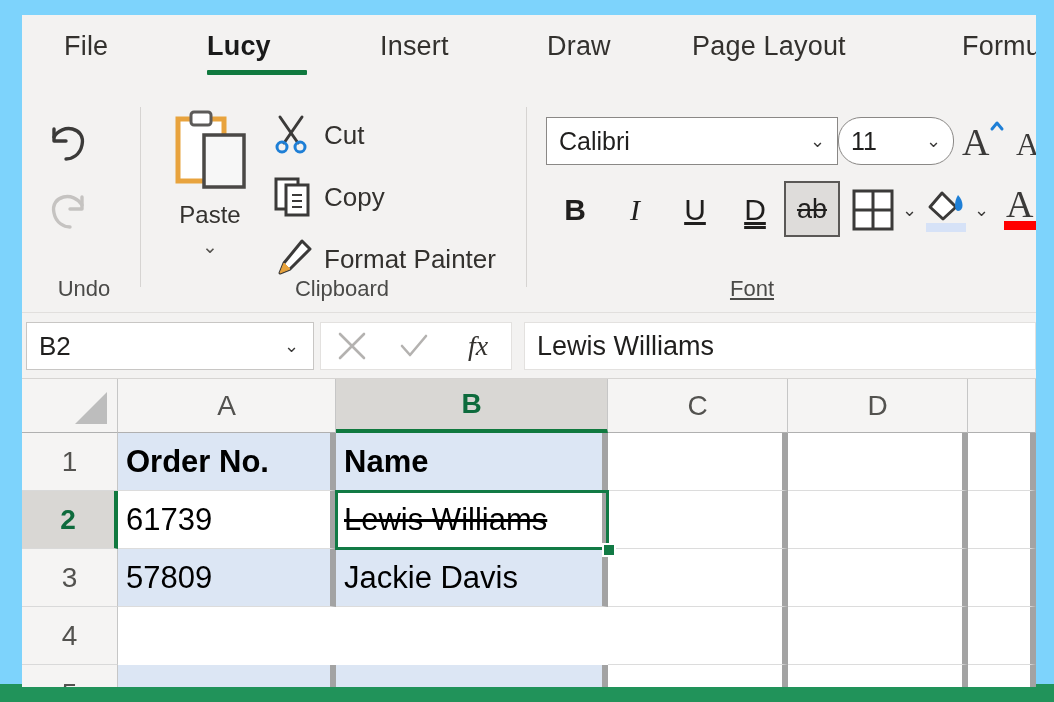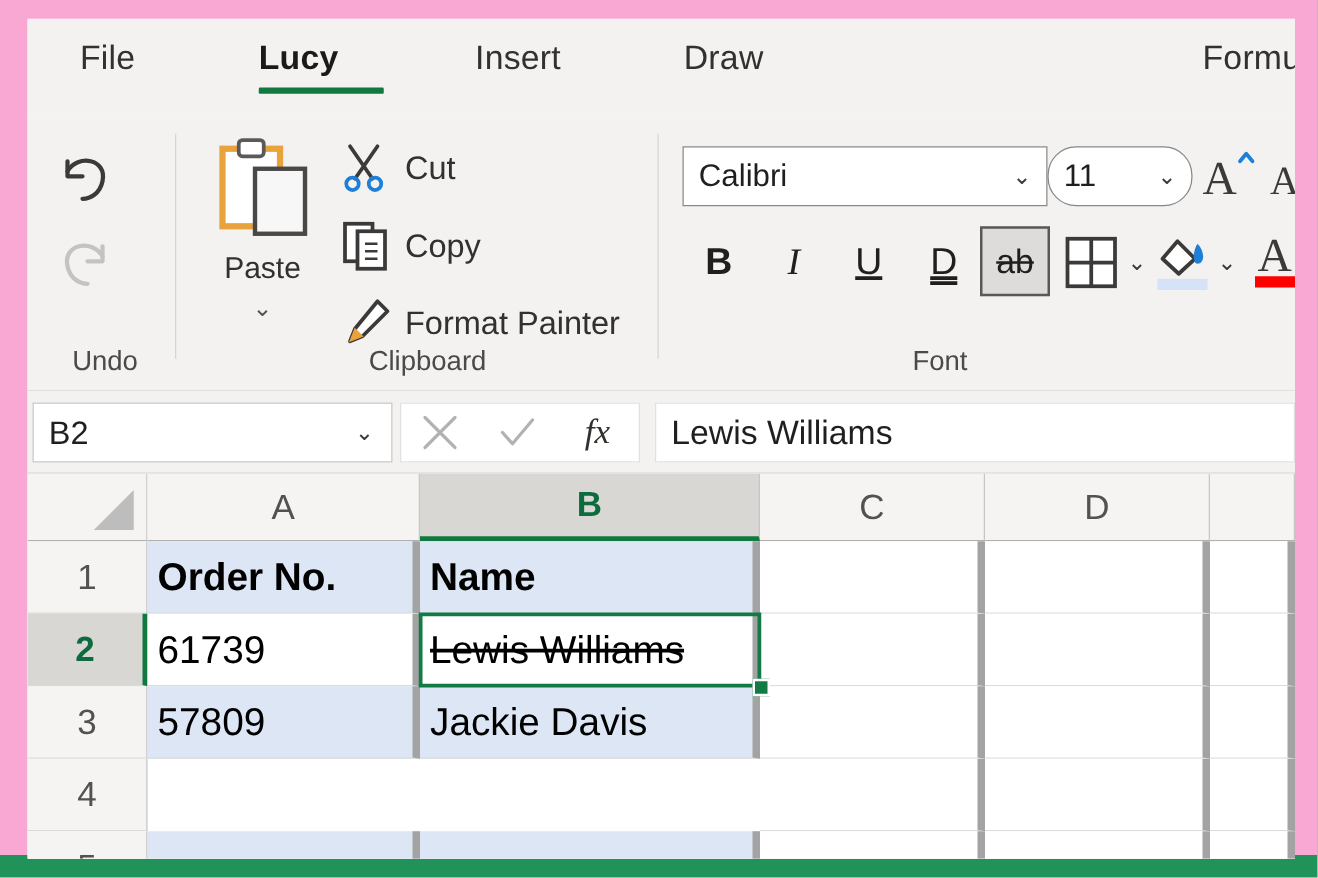--- a/index.html
+++ b/index.html
@@ -10,21 +10,21 @@
     overflow: hidden;
     background: #21935A;
     font-family: "Liberation Sans", sans-serif;
   }
 
   
   #app-frame {
     position: absolute;
     left: 0; top: 0;
     width: 1054px; height: 684px;
-    background: #f9a8d4;
+    background: #7dd3fc;
   }
 
   #window {
     position: absolute;
     left: 22px; top: 15px;
     width: 1014px; height: 672px;
     background: #ffffff;
     overflow: hidden;
   }
 
@@ -325,20 +325,21 @@
     <div id="ribbon-tabs">
       <div class="tab" style="left:42px;">File</div>
 
       <div class="tab active" style="left:185px;">Lucy</div>
       <div class="tab-underline" style="left:185px; top:55px; width:100px;"></div>
 
       <div class="tab" style="left:358px;">Insert</div>
 
       <div class="tab" style="left:525px;">Draw</div>
 
+      <div class="tab" style="left:670px;">Page Layout</div>
 
       <div class="tab" style="left:940px;">Formu</div>
     </div>
 
     <div id="ribbon-body">
 
       <div class="arrow-btn" style="left:18px; top:20px;">
         <svg width="56" height="56" viewBox="0 0 56 56">
           <path d="M14 26 L14 14 M14 26 L26 26" stroke="#3b3a39" stroke-width="3.4" fill="none" stroke-linecap="round" stroke-linejoin="round"></path>
           <path d="M14 22 C22 8, 46 12, 42 30 C40 40, 32 44, 26 44" stroke="#3b3a39" stroke-width="3.4" fill="none" stroke-linecap="round"></path>
@@ -450,21 +451,21 @@
       </div>
       <span class="mini-caret" style="left:952px; top:104px;">⌄</span>
 
       <div style="position:absolute; left:978px; top:88px; width:46px; height:52px;">
         <svg width="46" height="40" viewBox="0 0 46 40">
           <text x="6" y="34" font-family="Liberation Serif, serif" font-size="38" fill="#3b3a39">A</text>
         </svg>
         <div class="color-bar" style="left:4px; top:38px; width:38px; background:#FF0000;"></div>
       </div>
 
-      <div class="group-label" style="left:520px; width:420px;">Font</div>
+      <div class="group-label" style="left:520px; width:420px;text-decoration:underline;">Font</div>
     </div>
 
     <div id="formula-bar">
       <div id="name-box">
         <span id="name-box-value">B2</span>
         <span id="name-box-caret">⌄</span>
       </div>
 
       <div id="fx-group">
         <div class="fx-btn" style="left:0;">

